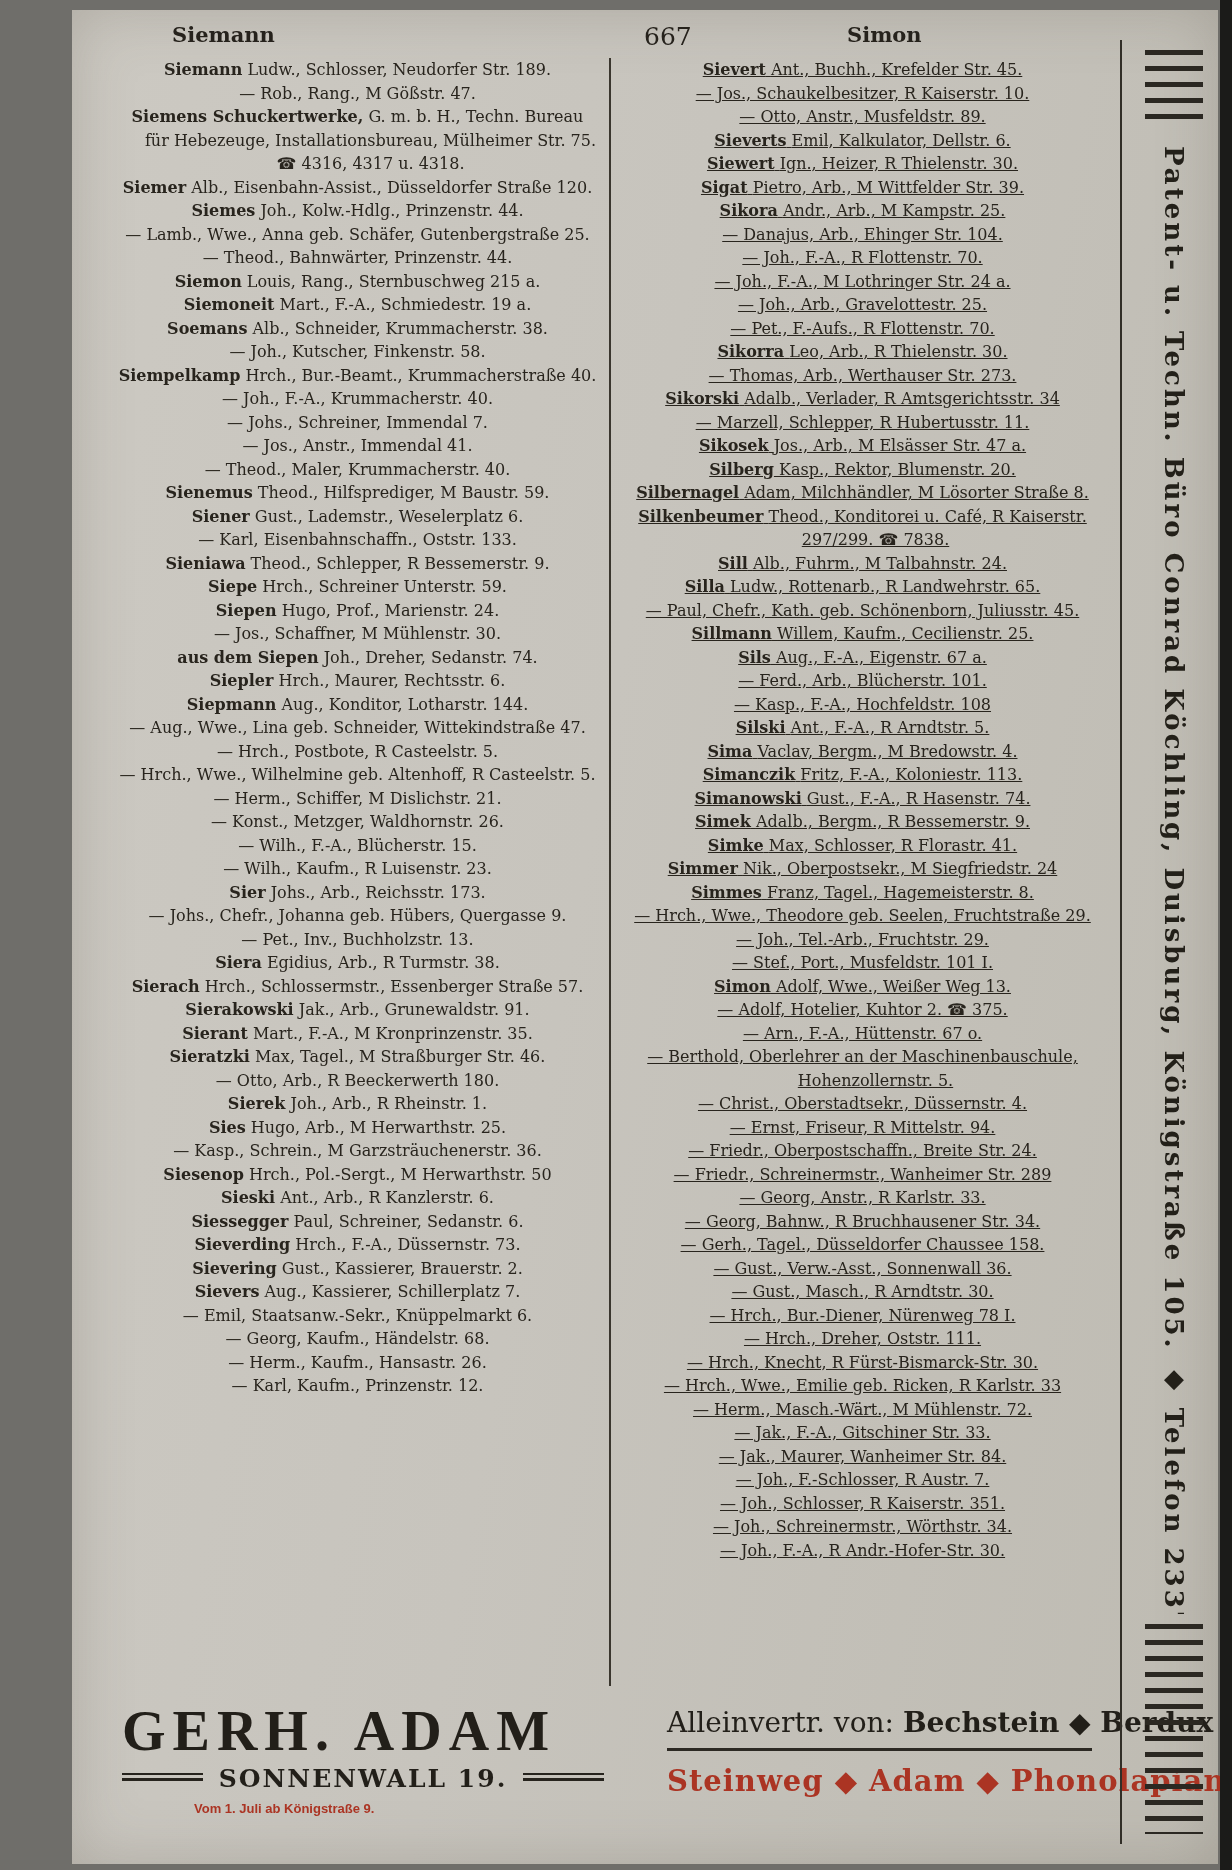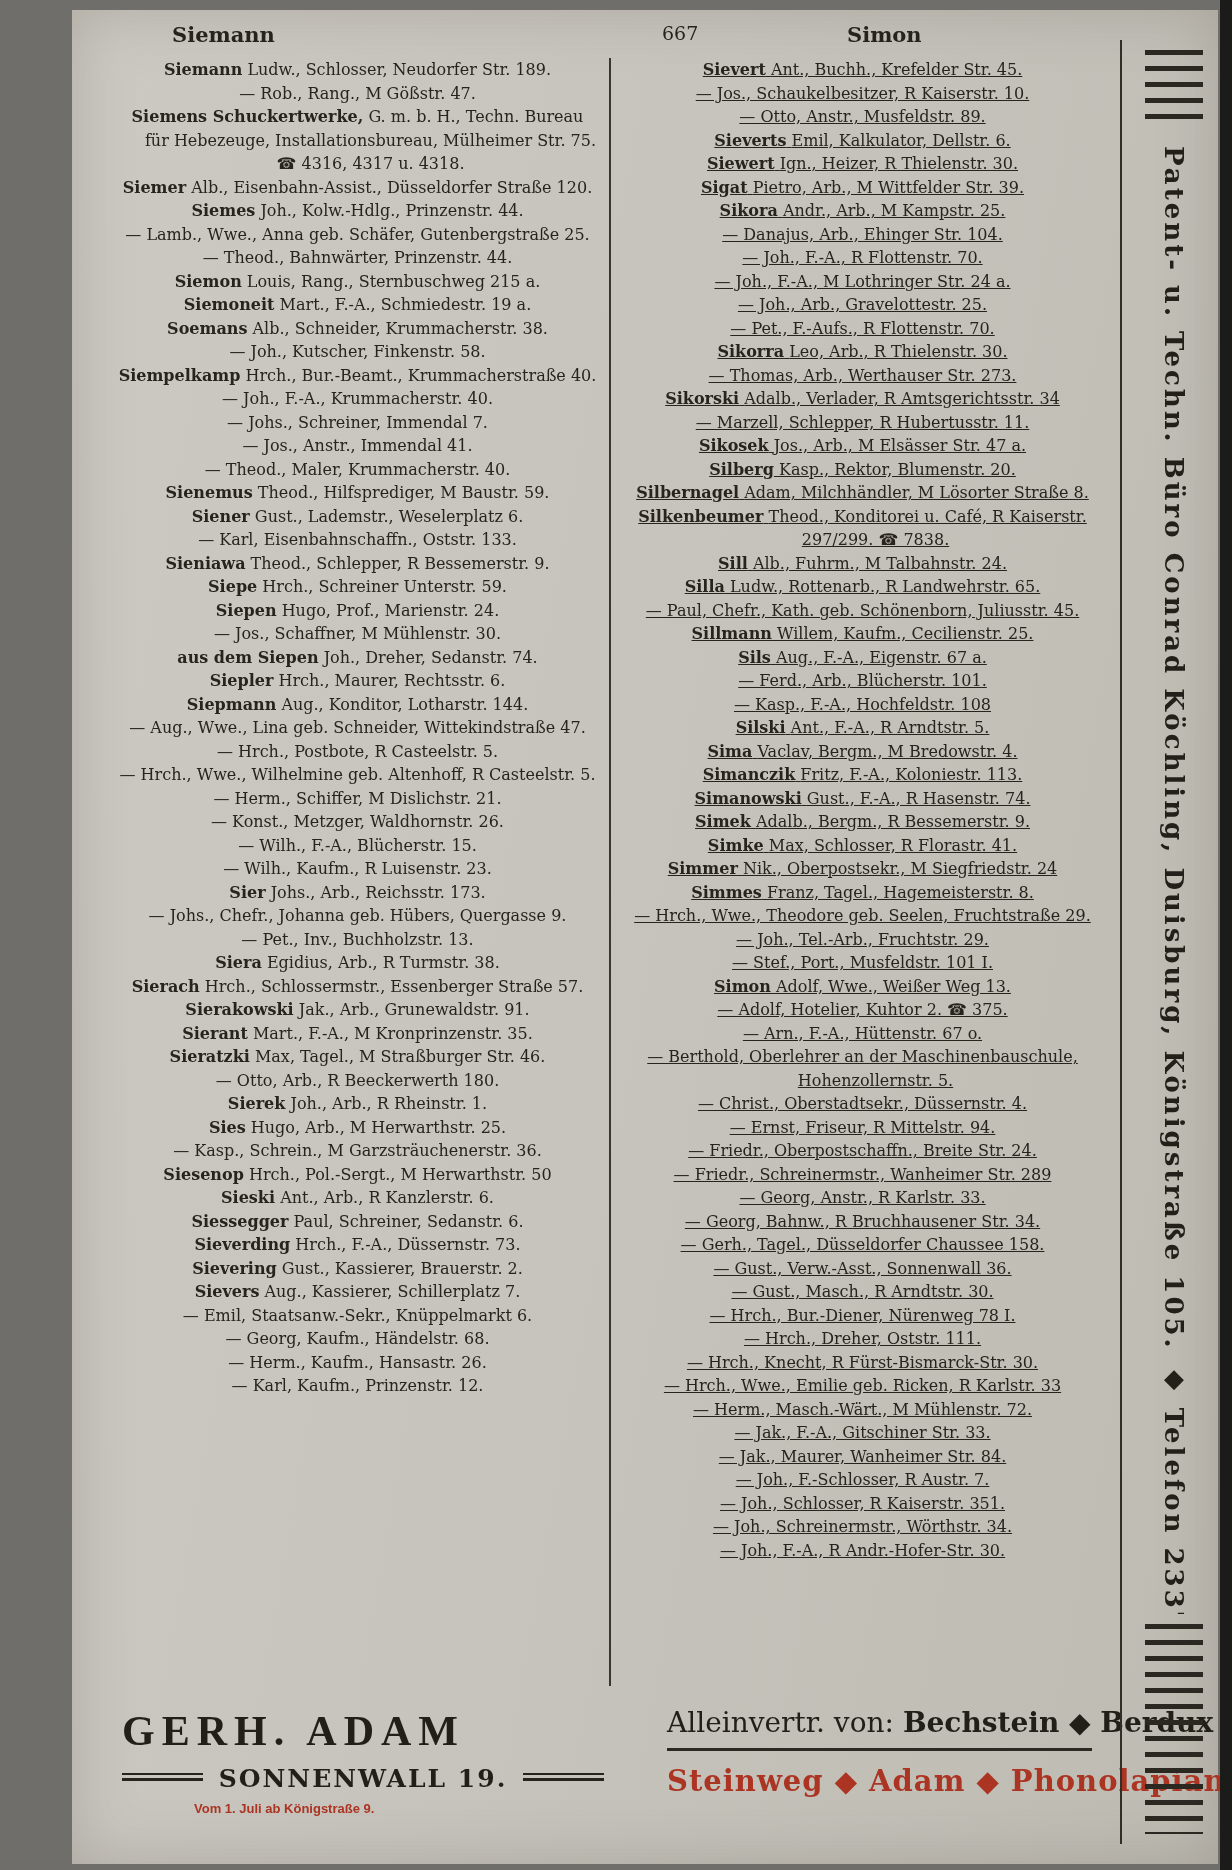--- a/index.html
+++ b/index.html
@@ -12,21 +12,21 @@
   .edge-right { position:absolute; right:0; top:0; bottom:0; width:12px; background:#1b1b19; }
   .paper {
     position:absolute; left:36px; top:10px; right:14px; bottom:6px;
     background:linear-gradient(100deg,#ccc9c2 0%,#c7c4bd 45%,#bebbb2 100%);
     box-shadow:inset 0 0 60px rgba(90,85,70,.25);
     margin-left:36px;
   }
   
   .header { position:absolute; top:12px; left:0; right:0; height:30px; color:#26221c; }
   .h-left  { position:absolute; left:100px; font-weight:bold; font-size:21px; }
-  .h-num   { position:absolute; left:590px; font-size:19px; }
+  .h-num   { position:absolute; left:572px; font-size:25px; }
   .h-right { position:absolute; left:775px; font-weight:bold; font-size:21px; }
   
   .columns {
     position:absolute; top:48px; left:46px; right:118px; bottom:178px;
     display:flex; overflow:hidden; color:#28241d;text-align:center;
   }
   .col { width:50%; box-sizing:border-box; }
   .col-left  { padding-right:12px; }
   .col-right { border-left:2px solid #3a362e; padding-left:14px;text-decoration:underline; }
   .entry {
@@ -48,21 +48,21 @@
   .hash-bottom { height:210px; margin-bottom:10px; }
   .v-text {
     flex:1 1 auto; margin:16px 0 10px 0;
     writing-mode:vertical-rl; text-orientation:mixed;
     font-weight:bold; font-size:26px; letter-spacing:3px; color:#232019;
     white-space:nowrap; overflow:hidden;
   }
   
   .advert { position:absolute; left:50px; right:126px; bottom:10px; height:154px; color:#221f19; }
   .ad-left { position:absolute; left:0; top:0; width:525px; }
-  .company { font-weight:bold; font-size:42px; letter-spacing:7px; line-height:62px; font-family:"Liberation Serif",serif; }
+  .company { font-weight:bold; font-size:56px; letter-spacing:7px; line-height:62px; font-family:"Liberation Serif",serif; }
   .addr-row { display:flex; align-items:center; gap:16px; width:482px; margin-top:2px; }
   .dline {
     flex:1; height:11px;
     background:repeating-linear-gradient(to bottom,#26231d 0 2.5px,transparent 2.5px 5.5px);
   }
   .addr { font-weight:bold; font-size:25px; letter-spacing:2px; white-space:nowrap; }
   .move-note {
     margin:8px 0 0 72px; color:#ab3423;
     font-family:"Liberation Sans",sans-serif; font-weight:bold; font-size:13px;
   }

